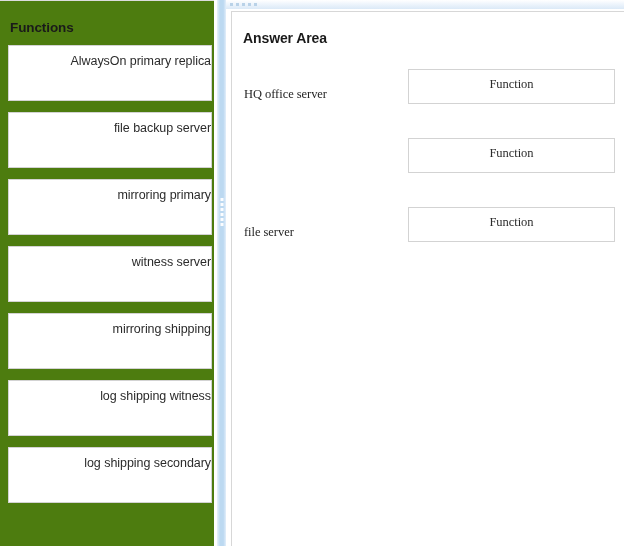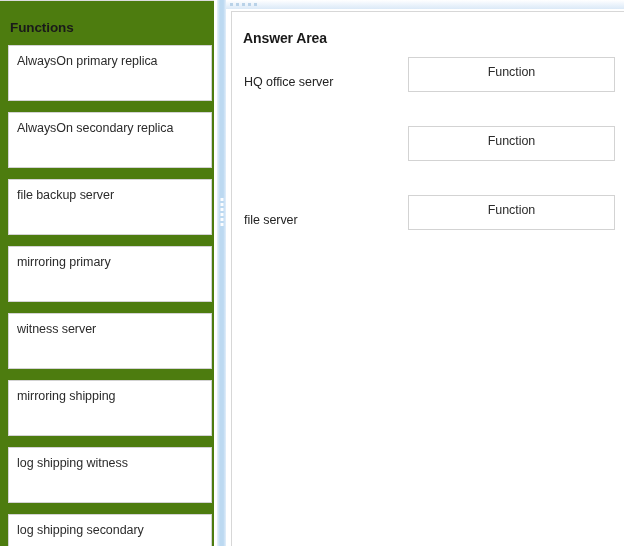--- a/index.html
+++ b/index.html
@@ -59,20 +59,21 @@
     margin-bottom: 11px;
     border: 1px solid #d3d3d3;
     background: #ffffff;
     padding: 8px 0 0 8px;
     font-size: 12.5px;
     color: #2b2b2b;
     letter-spacing: -0.05px;
     line-height: 15px;
     white-space: nowrap;
     overflow: hidden;
+    text-align: right;
   }
 
   
   #splitter {
     position: absolute;
     left: 217px;
     top: 0;
     width: 9px;
     height: 546px;
     background: #c3ddf2;
@@ -135,22 +136,23 @@
     font-size: 14px;
     font-weight: bold;
     color: #1a1a1a;
     letter-spacing: -0.1px;
     white-space: nowrap;
   }
 
   #answer-rows {
     position: absolute;
     left: 0;
-    top: 44px;
+    top: 56px;
     width: 393px;
+    font-family: Liberation Serif, serif;
   }
   .answer-row {
     position: relative;
     height: 69px;
   }
   .answer-row-label {
     position: absolute;
     left: 12px;
     top: 19px;
     font-size: 12.5px;
@@ -186,21 +188,20 @@
 <div id="split-container">
 
   <div id="functions-panel">
 
     <div id="functions-title">Functions</div>
 
     <div id="functions-list">
 
       <div class="function-item">AlwaysOn primary replica</div>
 
-      <div class="function-item">AlwaysOn secondary replica</div>
 
       <div class="function-item">file backup server</div>
 
       <div class="function-item">mirroring primary</div>
 
       <div class="function-item">witness server</div>
 
       <div class="function-item">mirroring shipping</div>
 
       <div class="function-item">log shipping witness</div>

